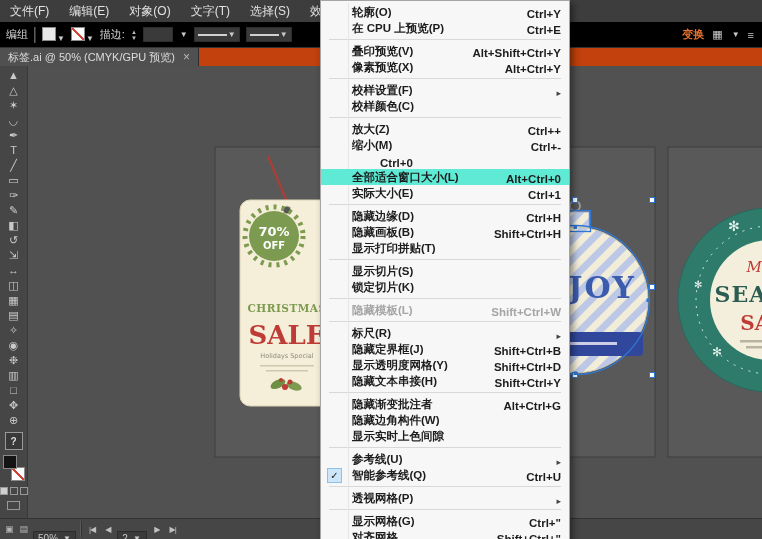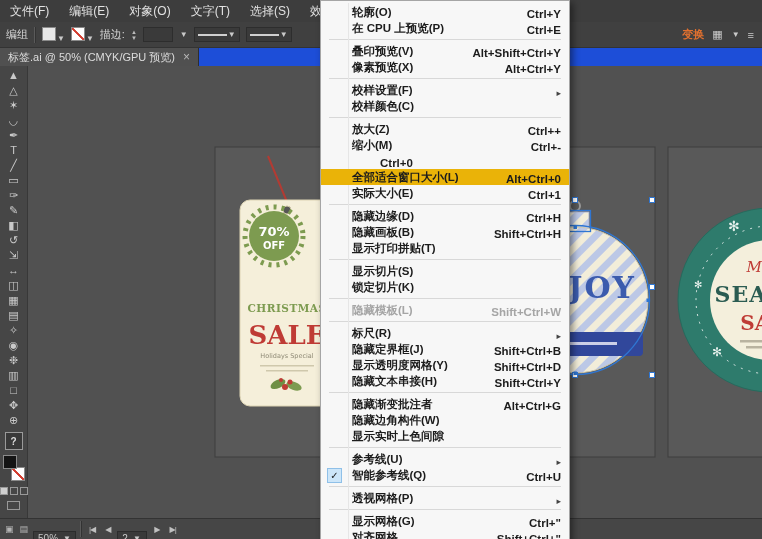--- a/index.html
+++ b/index.html
@@ -4,36 +4,36 @@
 <style>
   html,body{margin:0;padding:0;}
   body{width:762px;height:539px;position:relative;overflow:hidden;background:#535353;
        font-family:"Liberation Sans","DejaVu Sans",sans-serif;-webkit-font-smoothing:antialiased;}
   
   .menubar{position:absolute;top:0;left:0;right:0;height:22px;background:#3d3d3d;display:flex;
            align-items:flex-end;font-size:12px;color:#e2e2e2;z-index:5;}
   .menu-item{padding:0 10px;height:100%;display:flex;align-items:center;cursor:default;white-space:nowrap;}
   .menu-item.active{background:#5a5a5a;}
   
-  .controlbar{position:absolute;top:22px;left:0;right:0;height:26px;background:#404040;
+  .controlbar{position:absolute;top:22px;left:0;right:0;height:26px;background:#000000;
               border-bottom:1px solid #333;display:flex;align-items:center;gap:6px;padding:0 6px;
               color:#d6d6d6;font-size:11px;z-index:4;box-sizing:border-box;}
   .vsep{width:1px;height:16px;background:#5a5a5a;border-right:1px solid #333;}
   .swatch{width:12px;height:12px;border:1px solid #8a8a8a;background:#e8e8e8;display:inline-block;}
   .swatch.none{background:linear-gradient(to top right,#fff 44%,#d23b2e 46%,#d23b2e 54%,#fff 56%);}
   .ddarrow{font-size:8px;color:#c9c9c9;margin-left:1px;}
   .stepper{display:flex;flex-direction:column;font-size:6px;line-height:6px;color:#bbb;}
   .field{background:#3a3a3a;border:1px solid #2d2d2d;height:15px;display:flex;align-items:center;
          padding:0 3px;color:#ccc;box-sizing:border-box;}
   .linepreview{width:30px;height:2px;background:#cfcfcf;}
   .cb-spacer{flex:1;}
   .accent{font-weight:bold;}
   .cb-icon{color:#c9c9c9;font-size:11px;padding:0 2px;}
   
-  .tabbar{position:absolute;top:48px;left:0;right:0;height:18px;background:#1d4ed8;display:flex;z-index:3;text-align:center;}
+  .tabbar{position:absolute;top:48px;left:0;right:0;height:18px;background:#c2410c;display:flex;z-index:3;text-align:center;}
   .tab{background:#505050;color:#dcdcdc;font-size:11px;padding:0 8px;display:flex;align-items:center;
        gap:8px;border-right:1px solid #2e2e2e;white-space:nowrap;}
   .tab .close{color:#b8b8b8;font-size:12px;}
   
   .toolpanel{position:absolute;top:66px;bottom:21px;left:0;width:28px;background:#464646;
              border-right:1px solid #383838;z-index:3;display:flex;flex-direction:column;
              align-items:center;padding-top:2px;box-sizing:border-box;}
   .tool{width:24px;height:15px;display:flex;align-items:center;justify-content:center;
         color:#c9c9c9;font-size:11px;line-height:15px;}
   .help{width:16px;height:16px;border:1px solid #9a9a9a;background:#393939;color:#ddd;font-size:10px;
@@ -54,21 +54,21 @@
   .sb-icon{font-size:9px;color:#b5b5b5;padding:0 1px;}
   .sb-box{background:#3a3a3a;border:1px solid #2c2c2c;height:15px;display:flex;align-items:center;
           padding:0 4px;gap:4px;box-sizing:border-box;margin-top:19px;}
   .navbtn{color:#c0c0c0;font-size:8px;padding:0 3px;letter-spacing:-1px;}
   
   .popup{position:absolute;left:320px;top:0;width:250px;background:#f7f7f7;border:1px solid #a5a5a5;
          box-shadow:3px 3px 7px rgba(0,0,0,.45);z-index:30;padding:3px 0 5px 0;box-sizing:border-box;
          font-size:11.5px;color:#1c1c1c;}
   .popup::before{content:"";position:absolute;left:27px;top:2px;bottom:2px;width:1px;background:#e6e6e6;}
   .menu-row{display:flex;align-items:flex-end;height:16px;padding-right:8px;position:relative;white-space:nowrap;font-weight:bold;}
-  .menu-row.hl{background:#eab308;}
+  .menu-row.hl{background:#5eead4;}
   .menu-row.dis{color:#a5a5a5;}
   .menu-row .gutter{width:27px;flex:none;display:flex;align-items:center;justify-content:center;}
   .menu-row .checkbox{width:13px;height:13px;background:#cde6f9;border:1px solid #8fc0e8;display:flex;
         align-items:center;justify-content:center;font-size:10px;color:#1c1c1c;}
   .menu-row .lbl{flex:1;padding-left:4px;overflow:hidden;}
   .menu-row .sc{margin-left:32px;color:#1c1c1c;}
   .menu-row.dis .sc{color:#a5a5a5;}
   .menu-row .sub{font-size:9px;margin-left:18px;color:#444;}
   .menu-sep{height:1px;background:#d8d8d8;margin:3px 8px;}
 </style>

